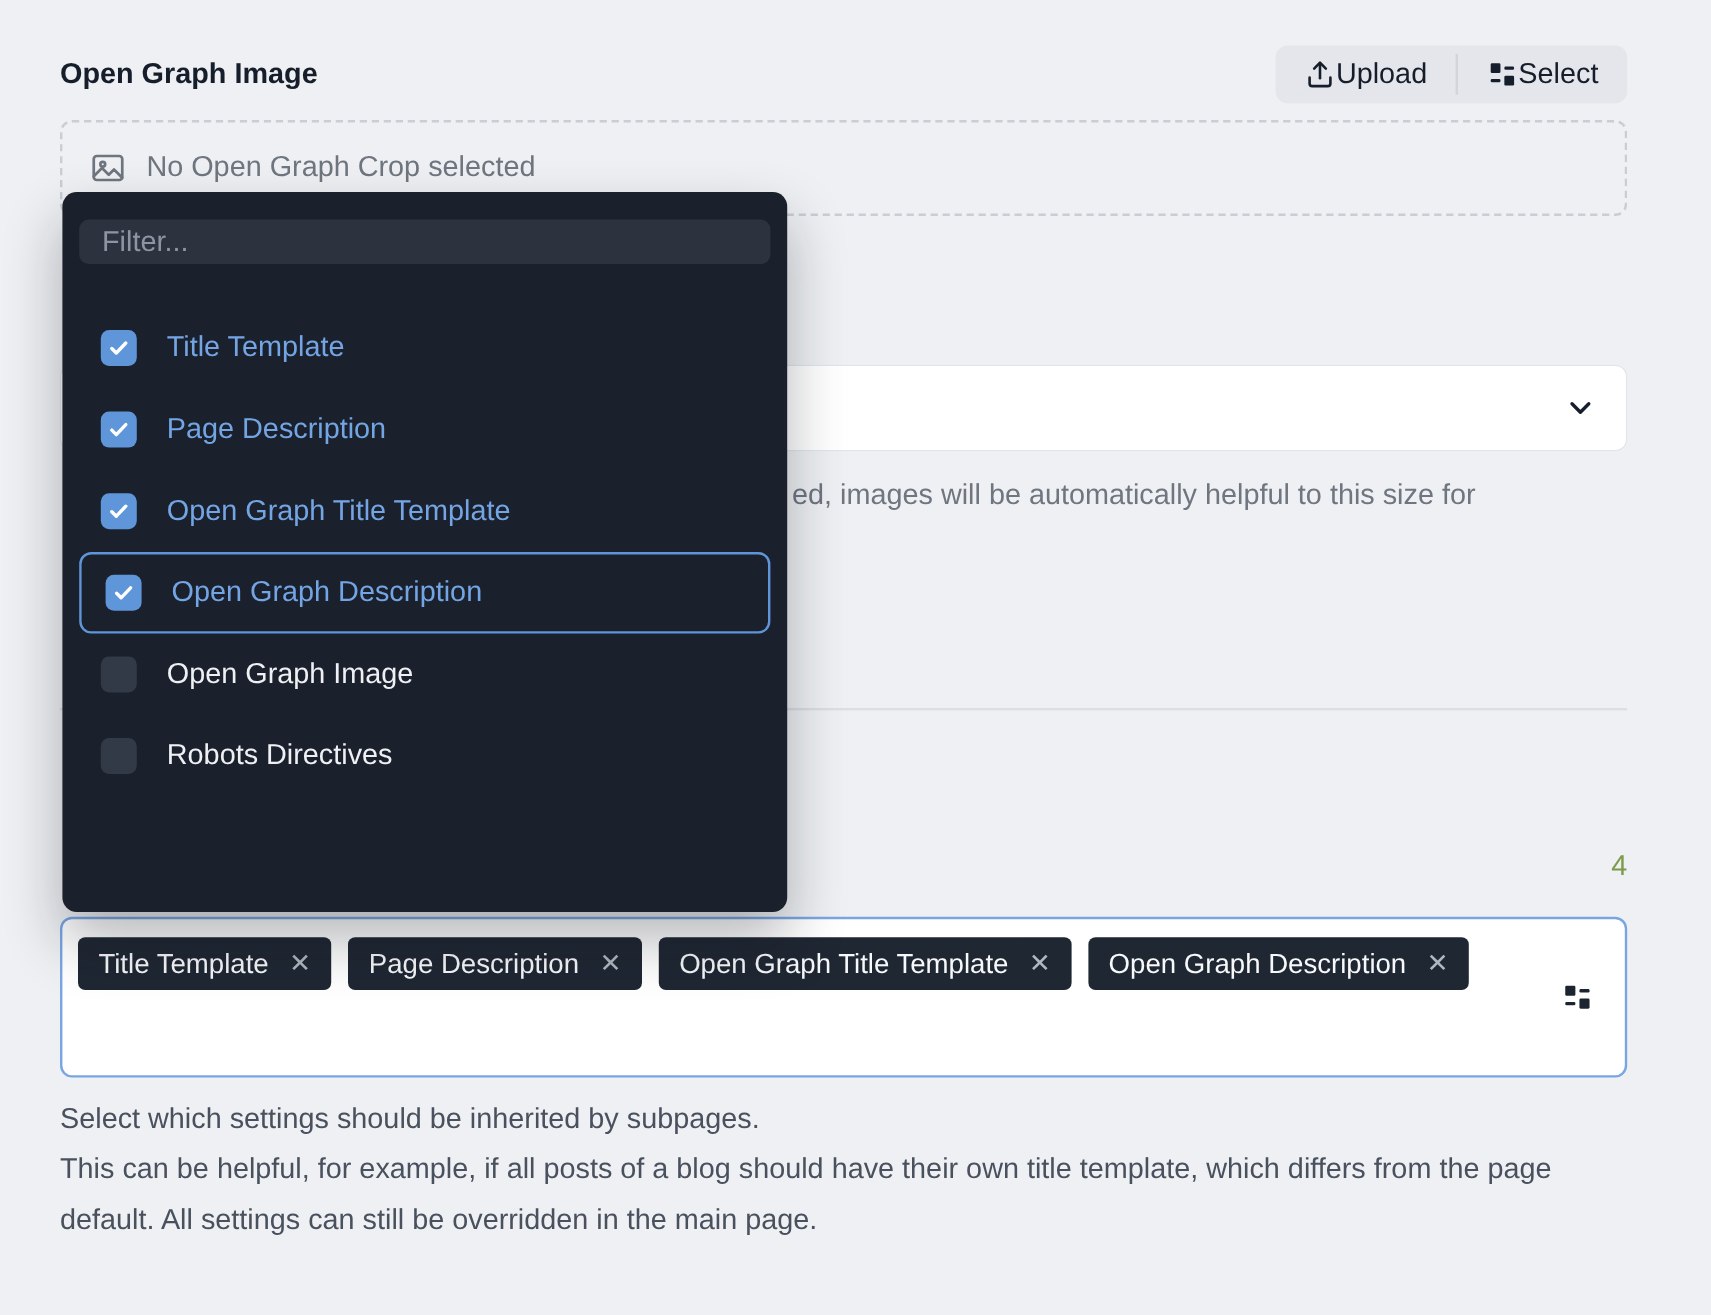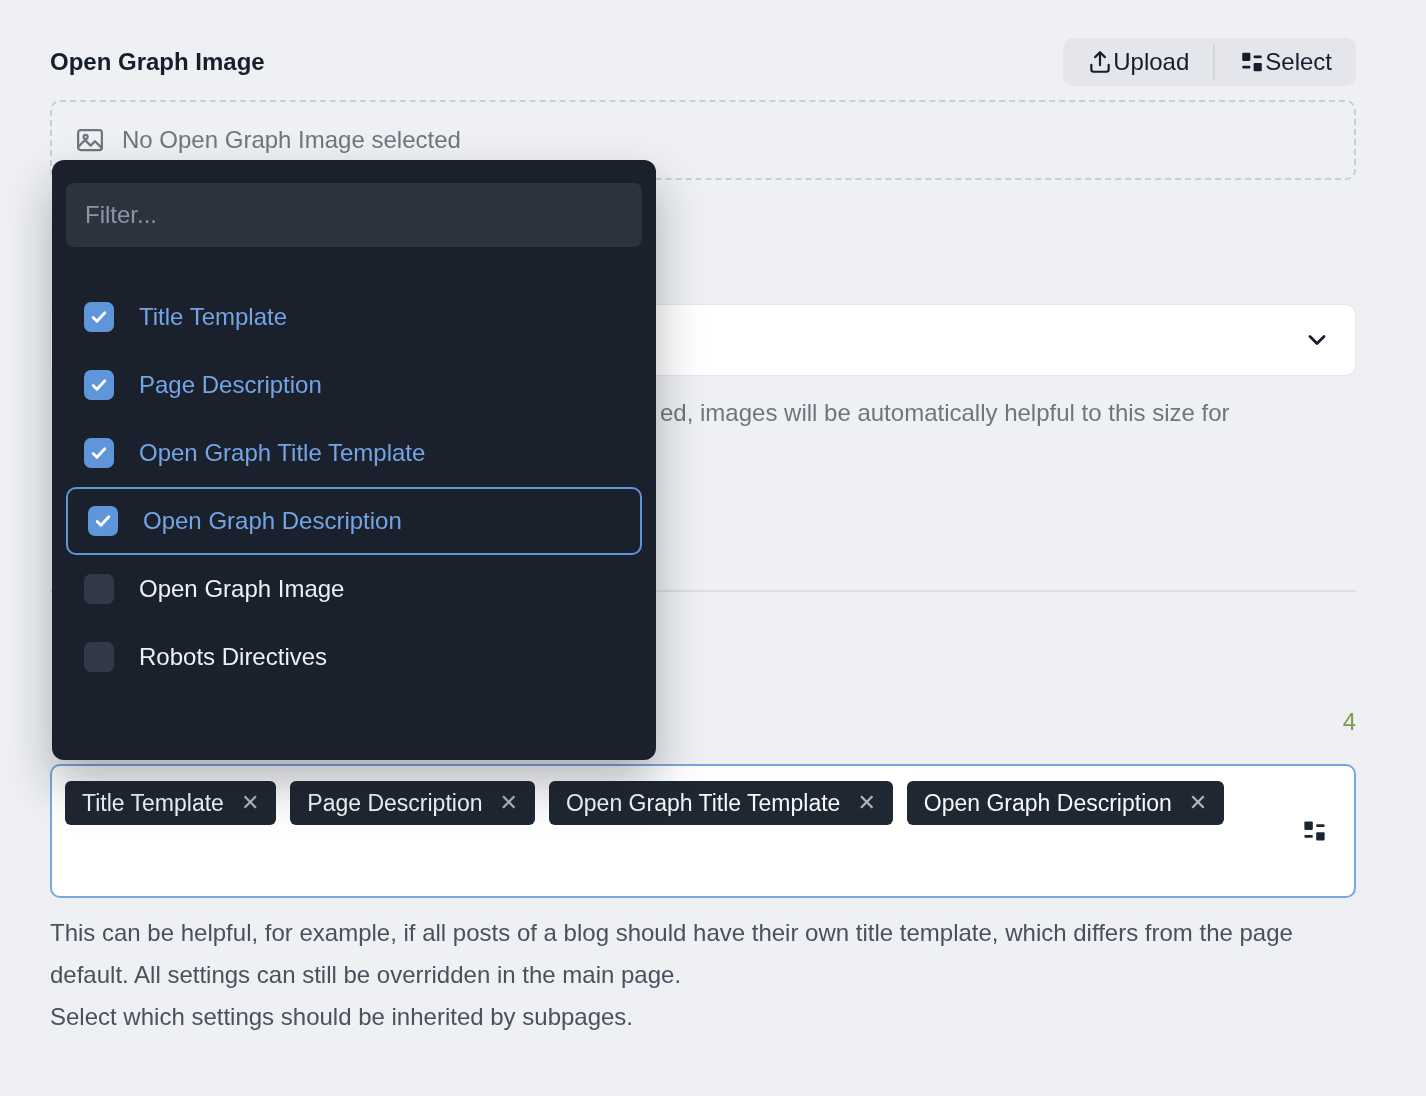--- a/index.html
+++ b/index.html
@@ -45,21 +45,21 @@
   .ms-icon { position:absolute; right:26px; top:50%; transform:translateY(-50%);
     width:27px; height:27px; color:#1c2430; cursor:pointer; }
 
   
   .help { position:absolute; left:50px; right:70px; top:912px; color:#49515e; font-size:24px; line-height:42px; }
   .help p { margin:0; }
 
   
   .popover { position:absolute; left:52px; top:160px; width:604px; height:600px; background:#1b212c;
     border-radius:12px; box-shadow:0 24px 48px rgba(15,20,30,.3); padding-top:23px; z-index:10; }
-  .filter { display:block; width:576px; margin:0 14px; height:64px; background:#2c333f; border:none;
+  .filter { display:block; width:576px; margin:0 14px; height:37px; background:#2c333f; border:none;
     border-radius:8px; color:#e8eaee; font-size:24px; padding:0 19px; outline:none; font-family:inherit; }
   .filter::placeholder { color:#8d95a5; }
   .options { margin-top:36px; }
   .option { display:flex; align-items:center; gap:25px; height:68px; padding:0 32px; cursor:pointer; }
   .option.focused { margin:0 14px; padding:0 20px; border:2px solid #5f95d9; border-radius:10px; }
   .checkbox { width:30px; height:30px; border-radius:7px; background:#323a47; flex:none;
     display:flex; align-items:center; justify-content:center; }
   .checkbox.checked { background:#5f95d9; }
   .checkbox svg { display:none; width:20px; height:20px; }
   .checkbox.checked svg { display:block; }
@@ -94,21 +94,21 @@
       </button>
     </div>
   </div>
 
   <div class="og-empty">
     <svg viewBox="0 0 24 24" fill="none" stroke="currentColor" stroke-width="1.8" stroke-linecap="round" stroke-linejoin="round">
         <rect x="2.5" y="4" width="19" height="16" rx="2"></rect>
         <circle cx="8.5" cy="9.5" r="1.6"></circle>
         <path d="M2.5 17.5 8 12l4.5 4.5L16 13l5.5 5.5"></path>
       </svg>
-    <span>No Open Graph Image selected</span>
+    <span>No Open Graph Crop selected</span>
   </div>
 
   <div class="bg-select">
     <svg viewBox="0 0 24 24" fill="none" stroke="currentColor" stroke-width="2.4" stroke-linecap="round" stroke-linejoin="round">
         <path d="m6 9 6 6 6-6"></path>
       </svg>
   </div>
 
   <div class="bg-help">ed, images will be automatically helpful to this size for</div>
 
@@ -141,22 +141,22 @@
       </div>
     <svg class="ms-icon" viewBox="0 0 24 24" fill="currentColor">
         <rect x="3" y="3.5" width="7.5" height="7.5" rx="1"></rect>
         <rect x="13.5" y="13" width="7.5" height="7.5" rx="1"></rect>
         <rect x="13.5" y="6" width="7.5" height="2.5" rx="1"></rect>
         <rect x="3" y="15.5" width="7.5" height="2.5" rx="1"></rect>
       </svg>
   </div>
 
   <div class="help">
+    <p>Select which settings should be inherited by subpages.</p>
     <p>This can be helpful, for example, if all posts of a blog should have their own title template, which differs from the page default. All settings can still be overridden in the main page.</p>
-    <p>Select which settings should be inherited by subpages.</p>
   </div>
 
   <div class="popover">
     <input class="filter" type="text" placeholder="Filter..." value="" style="">
     <div class="options">
 
         <div class="option">
           <span class="checkbox checked">
             <svg viewBox="0 0 24 24" fill="none" stroke="#fff" stroke-width="3.4" stroke-linecap="round" stroke-linejoin="round">
               <path d="m5 12.5 4.5 4.5L19 7"></path>

